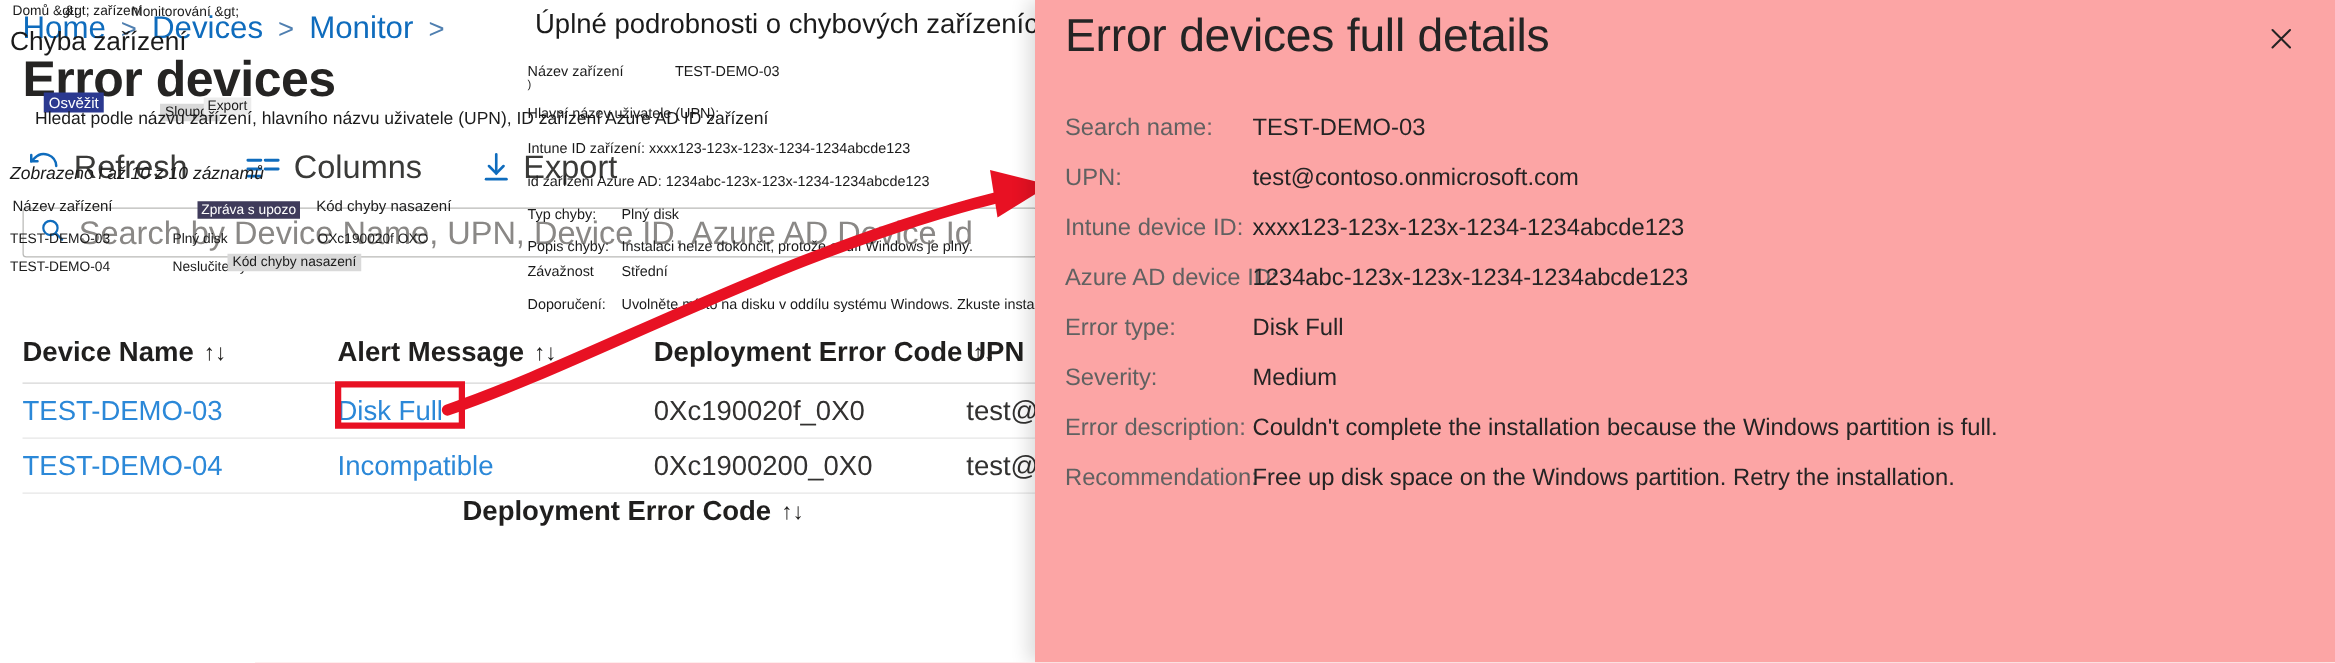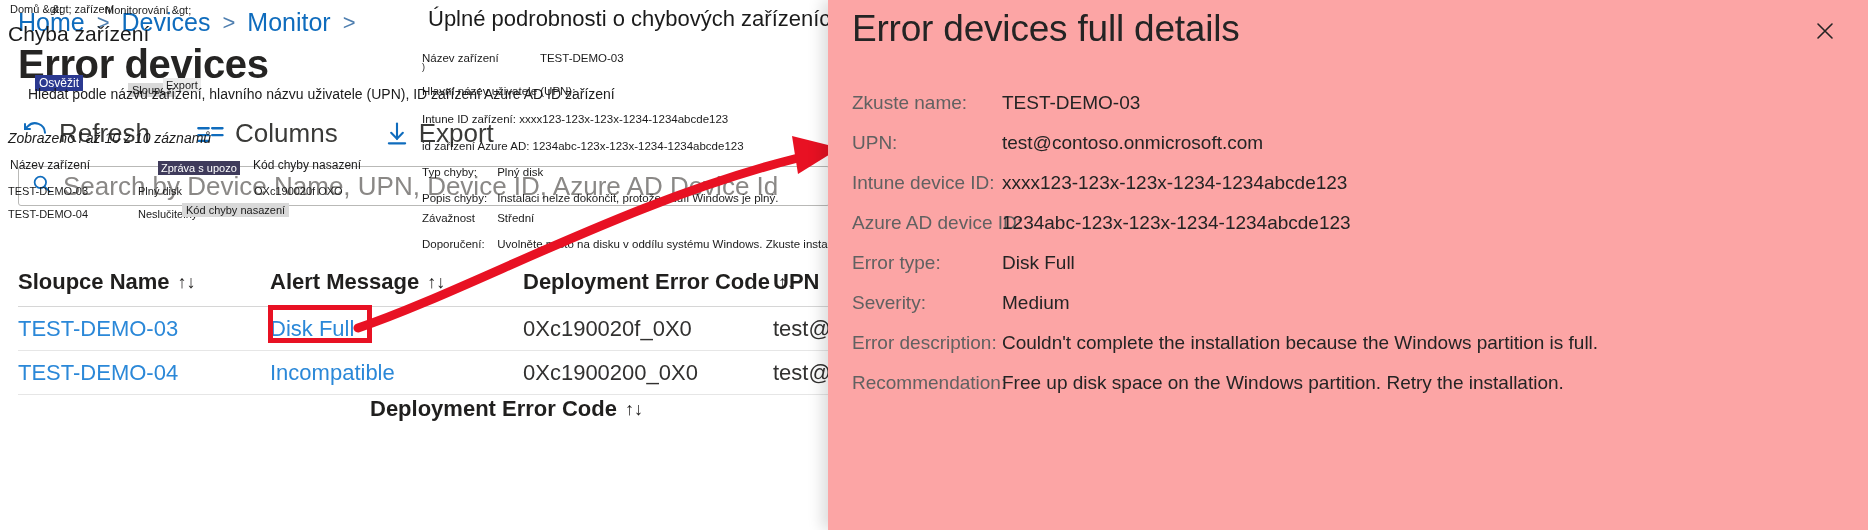--- a/index.html
+++ b/index.html
@@ -347,21 +347,21 @@
             <path d="M12.4 12.4L17 17" stroke-linecap="round"></path>
         </svg>
       </span>
       <span class="ph">Search by Device Name, UPN, Device ID, Azure AD Device Id</span>
     </div>
 
 
     <div class="grid">
       <div class="grid-row header">
         <div class="col-device th">
-          <span>Sloupce Name</span>
+          <span>Device Name</span>
           <span class="sort-glyph">↑↓</span>
         </div>
         <div class="col-alert th">
           <span>Alert Message</span>
           <span class="sort-glyph">↑↓</span>
         </div>
         <div class="col-code th">
           <span>Deployment Error Code</span>
           <span class="sort-glyph">↑↓</span>
         </div>
@@ -474,21 +474,21 @@
       <div class="flyout-title">Error devices full details</div>
     </div>
     <div class="flyout-close">
       <svg width="24" height="24" viewBox="0 0 24 24" fill="none" stroke="#242424" stroke-width="1.6" stroke-linecap="round">
         <path d="M5 5l14 14M19 5L5 19"></path>
       </svg>
     </div>
 
     <div class="detail-list">
       <div class="detail-row">
-        <div class="detail-label">Zkuste name:</div>
+        <div class="detail-label">Search name:</div>
         <div class="detail-value">TEST-DEMO-03</div>
       </div>
       <div class="detail-row">
         <div class="detail-label">UPN:</div>
         <div class="detail-value">test@contoso.onmicrosoft.com</div>
       </div>
       <div class="detail-row">
         <div class="detail-label">Intune device ID:</div>
         <div class="detail-value">xxxx123-123x-123x-1234-1234abcde123</div>
       </div>

